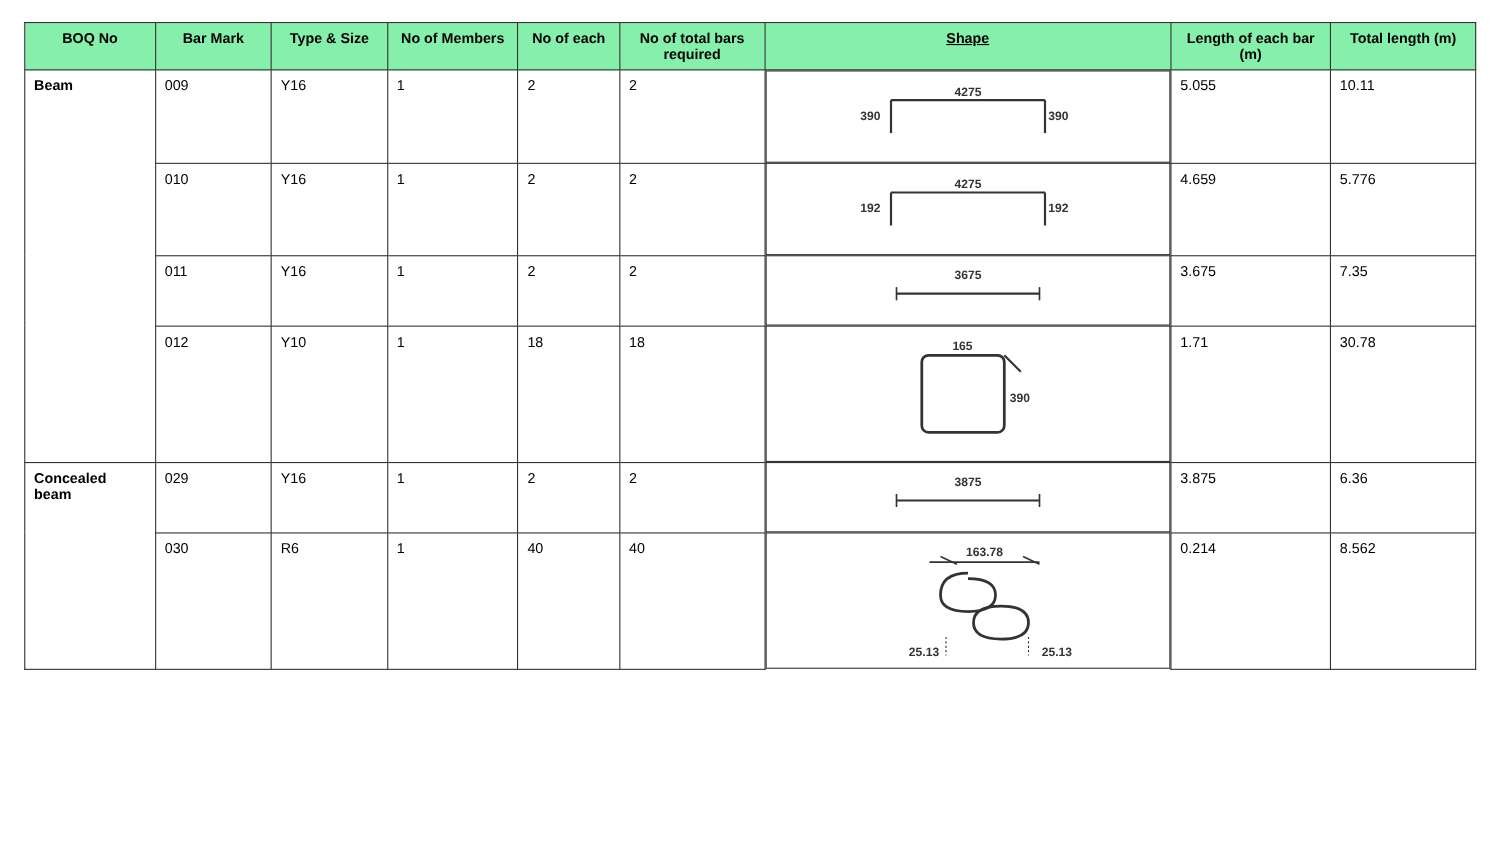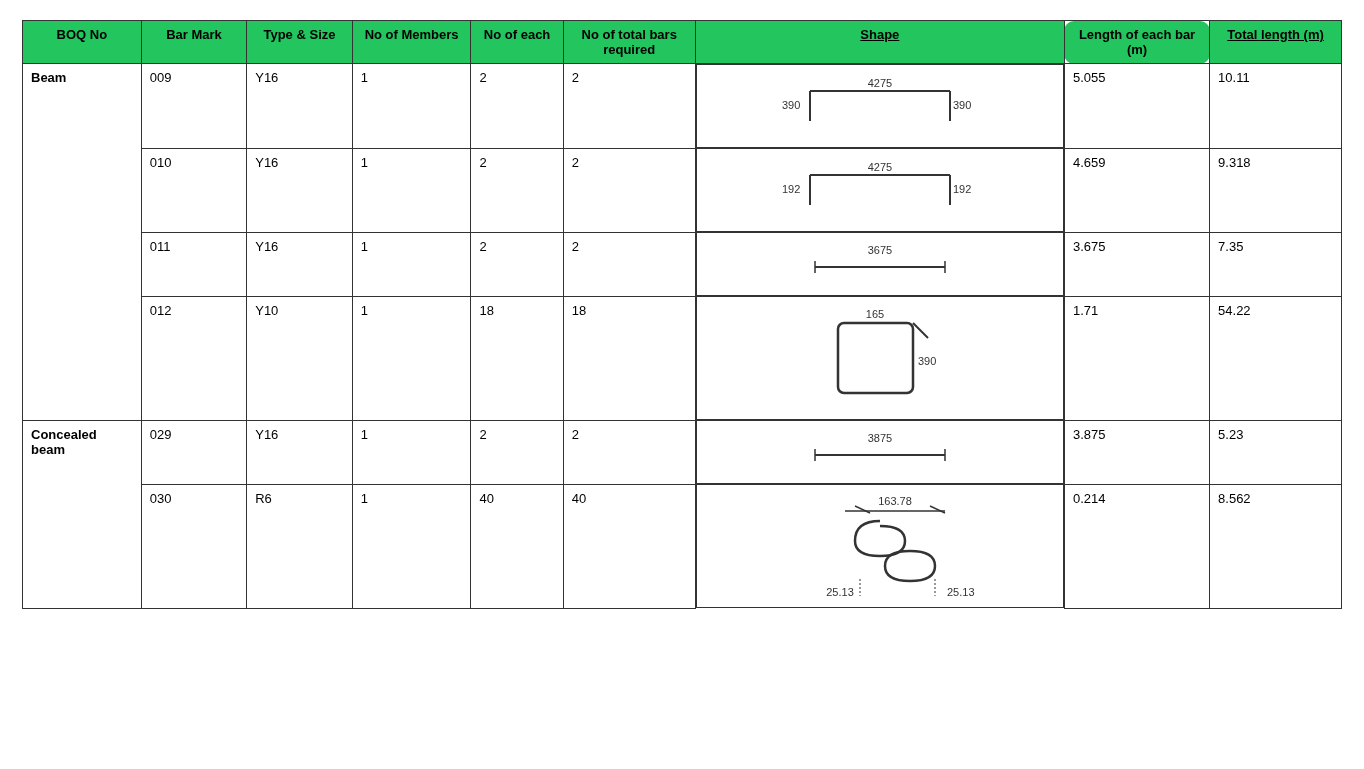--- a/index.html
+++ b/index.html
@@ -22,44 +22,45 @@
       table-layout: fixed;
     }
     th, td {
       border: 1px solid #333;
       padding: 6px 8px;
       vertical-align: top;
       font-size: 13px;
     }
     th {
       font-weight: bold;
-      background: #22c55e;
+      background: #86efac;
     }
     .col-boq { width: 9%; }
     .col-barmark { width: 8%; }
     .col-type { width: 8%; }
     .col-members { width: 9%; }
     .col-each { width: 7%; }
     .col-total { width: 10%; margin-top: 26px; }
     .col-shape { width: 28%; text-decoration: underline; }
-    .col-length { width: 11%; border-radius: 10px; }
-    .col-totallen { width: 10%; text-decoration: underline; }
+    .col-length { width: 11%; }
+    .col-totallen { width: 10%; }
 
     .section-label {
       font-weight: bold;
       vertical-align: top;
       margin-left: 16px;
     }
 
     
     .shape-container {
       display: flex;
       justify-content: center;
       align-items: center;
       min-height: 60px;
+      font-weight: bold;
     }
 
     svg text {
       font-family: Arial, sans-serif;
       font-size: 11px;
       fill: #333;
     }
   </style>
 </head>
 <body>
@@ -122,21 +123,21 @@
     <line x1="170" y1="20" x2="170" y2="50" stroke="#333" stroke-width="2"></line>
 
     <text x="100" y="16" text-anchor="middle" font-size="11">4275</text>
 
     <text x="2" y="38" text-anchor="start" font-size="11">192</text>
 
     <text x="173" y="38" text-anchor="start" font-size="11">192</text>
   </svg>
           </td>
           <td>4.659</td>
-          <td>9.318</td>
+          <td>5.776</td>
         </tr>
         <tr>
           <td>011</td>
           <td>Y16</td>
           <td>1</td>
           <td>2</td>
           <td>2</td>
           <td class="shape-container" style="text-align: center; vertical-align: middle; align-items: center;">
             <svg width="160" height="50" viewBox="0 0 160 50">
     <text x="80" y="15" text-anchor="middle" font-size="11">3675</text>
@@ -160,39 +161,39 @@
     <rect x="25" y="20" width="75" height="70" rx="6" ry="6" fill="none" stroke="#333" stroke-width="2.5"></rect>
 
     <line x1="100" y1="20" x2="115" y2="35" stroke="#333" stroke-width="2"></line>
 
     <text x="62" y="15" text-anchor="middle" font-size="11">165</text>
 
     <text x="105" y="62" text-anchor="start" font-size="11">390</text>
   </svg>
           </td>
           <td>1.71</td>
-          <td>54.22</td>
+          <td>30.78</td>
         </tr>
         <tr>
           <td rowspan="2" class="section-label col-boq">Concealed beam</td>
           <td>029</td>
           <td>Y16</td>
           <td>1</td>
           <td>2</td>
           <td>2</td>
           <td class="shape-container" style="text-align: center; vertical-align: middle;">
             <svg width="160" height="50" viewBox="0 0 160 50">
     <text x="80" y="15" text-anchor="middle" font-size="11">3875</text>
     <line x1="15" y1="28" x2="145" y2="28" stroke="#333" stroke-width="2"></line>
     <line x1="15" y1="22" x2="15" y2="34" stroke="#333" stroke-width="1.5"></line>
     <line x1="145" y1="22" x2="145" y2="34" stroke="#333" stroke-width="1.5"></line>
   </svg>
           </td>
           <td>3.875</td>
-          <td>5.23</td>
+          <td>6.36</td>
         </tr>
         <tr>
           <td>030</td>
           <td>R6</td>
           <td>1</td>
           <td>40</td>
           <td>40</td>
           <td class="shape-container" style="text-align: center; vertical-align: middle; padding-left: 48px;">
             <svg width="200" height="110" viewBox="0 0 200 110">
 

